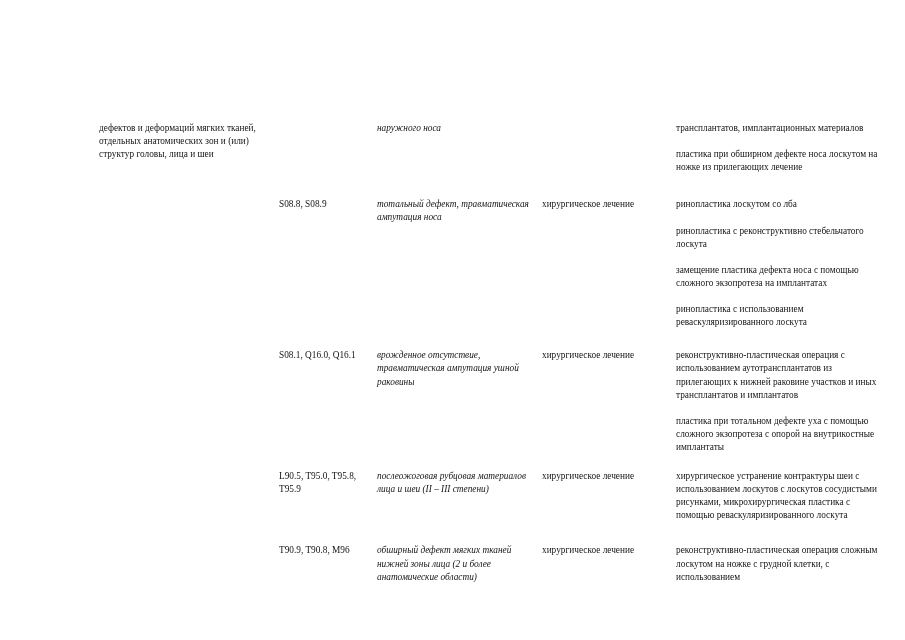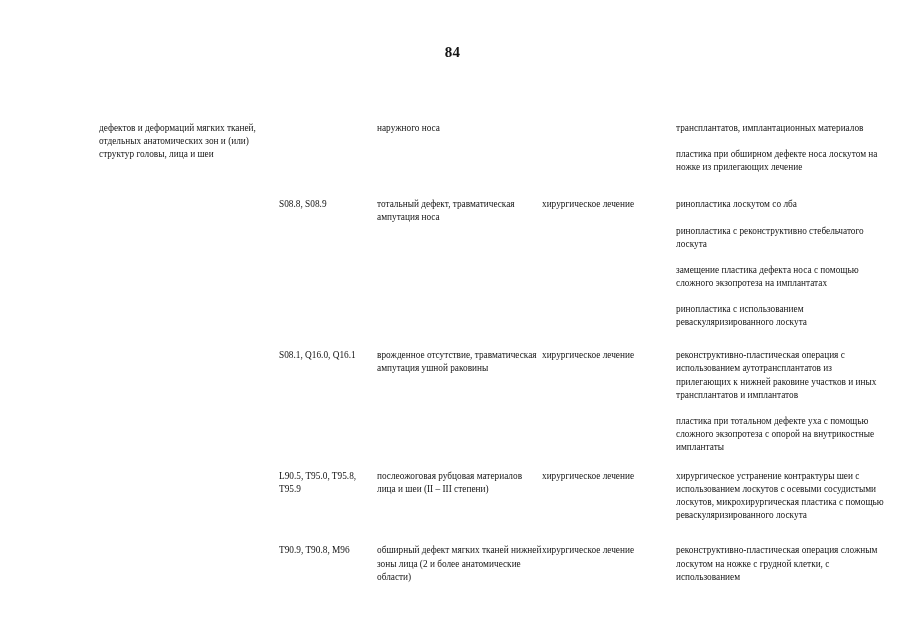--- a/index.html
+++ b/index.html
@@ -42,21 +42,21 @@
   .doc-table td {
     vertical-align: top;
     padding: 0;
     font-size: 9.3px;
     line-height: 13.1px;
     margin-top: 12px;
   }
 
   .col-service   { width: 180px; padding-right: 10px; }
   .col-codes     { width: 98px;  text-align: left; padding-right: 6px; }
-  .col-condition { width: 165px; padding-right: 8px; }
+  .col-condition { width: 165px; padding-right: 8px; font-style: italic; }
   .col-treatment { width: 134px; padding-right: 8px; }
   .col-surgery   { width: 213px; }
 
   
   .blk { margin: 0; }
   .blk + .blk { margin-top: 13.1px; }
 
   .codes-line { display: block; white-space: nowrap; }
 
   
@@ -64,21 +64,20 @@
   .r2 td { padding-bottom: 20px; }
   .r3 td { padding-bottom: 16px; }
   .r4 td { padding-bottom: 22px; }
   .r5 td { padding-bottom: 0; }
 </style>
 </head>
 <body>
 
 <div class="page">
 
-  <div class="page-number">84</div>
 
   <table class="doc-table">
     <tbody>
 
       <tr class="r1">
         <td class="col-service">
           <p class="blk">дефектов и деформаций мягких тканей, отдельных анатомических зон и (или) структур головы, лица и шеи</p>
         </td>
         <td class="col-codes"></td>
         <td class="col-condition">
@@ -133,21 +132,21 @@
           <span class="codes-line">L90.5, T95.0, T95.8,</span>
           <span class="codes-line">T95.9</span>
         </td>
         <td class="col-condition">
           <p class="blk">послеожоговая рубцовая материалов лица и шеи (II – III степени)</p>
         </td>
         <td class="col-treatment">
           <p class="blk">хирургическое лечение</p>
         </td>
         <td class="col-surgery">
-          <p class="blk">хирургическое устранение контрактуры шеи с использованием лоскутов с осевыми сосудистыми лоскутов, микрохирургическая пластика с помощью реваскуляризированного лоскута</p>
+          <p class="blk">хирургическое устранение контрактуры шеи с использованием лоскутов с лоскутов сосудистыми рисунками, микрохирургическая пластика с помощью реваскуляризированного лоскута</p>
         </td>
       </tr>
 
       <tr class="r5">
         <td class="col-service"></td>
         <td class="col-codes">
           <span class="codes-line">T90.9, T90.8, M96</span>
         </td>
         <td class="col-condition">
           <p class="blk">обширный дефект мягких тканей нижней зоны лица (2 и более анатомические области)</p>

